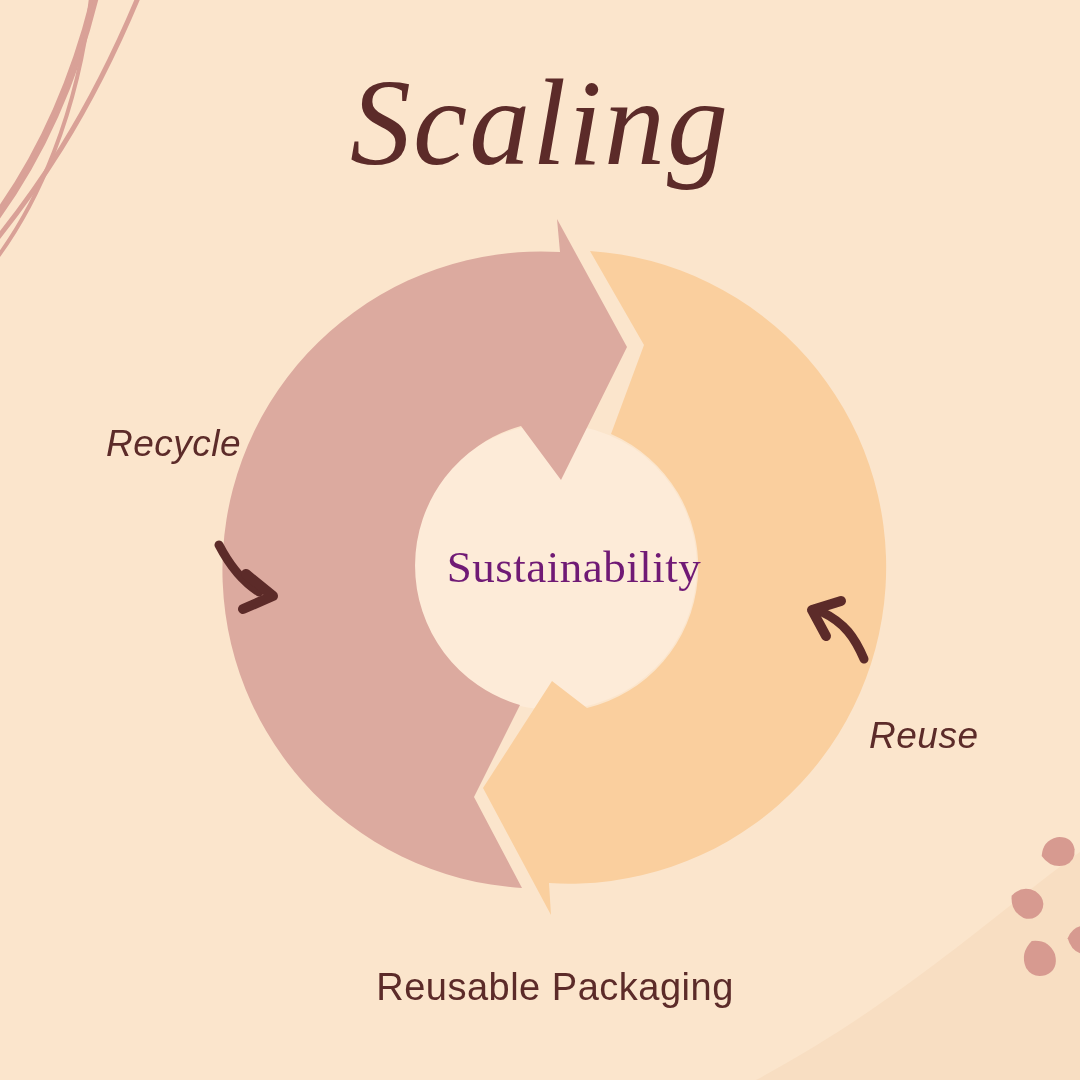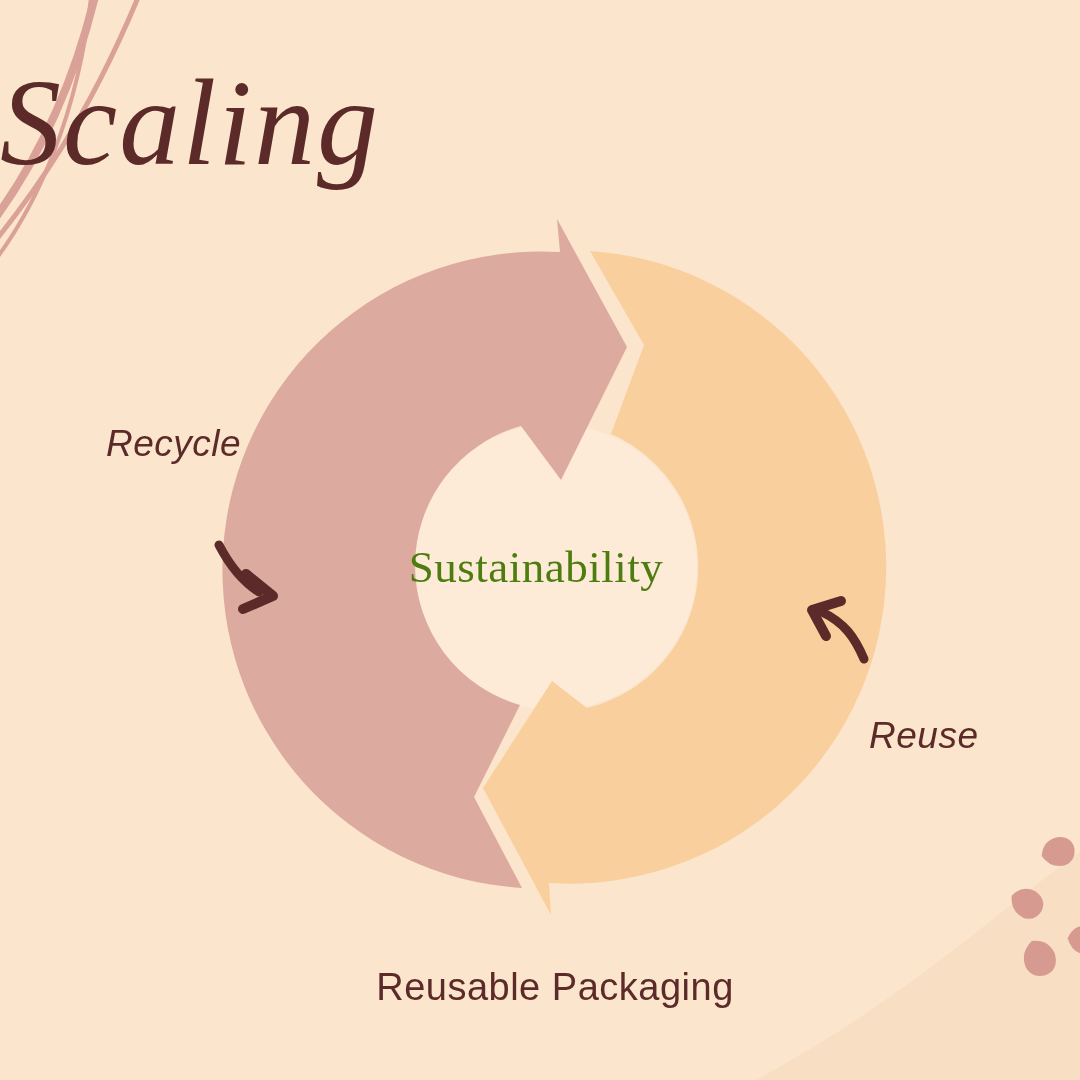--- a/index.html
+++ b/index.html
@@ -9,36 +9,36 @@
     width: 1080px;
     height: 1080px;
     background: #fbe5cc;
     font-family: "Liberation Sans", sans-serif;
     color: #5c2b29;
   }
   .stage svg { position: absolute; inset: 0; display: block; }
   .txt { position: absolute; white-space: nowrap; }
   .title {
     left: 0; right: 0; top: 62px;
-    text-align: left;
+    text-align: center;
     font-family: "Liberation Serif", "DejaVu Serif", serif;
     font-style: italic;
     font-weight: 500;
     font-size: 122px;
     line-height: 1.0;
     letter-spacing: 2px;
     color: #5c2b29;
   }
   .center-label {
-    left: 536px; top: 567px;
+    left: 574px; top: 567px;
     transform: translate(-50%, -50%);
     font-family: "Liberation Serif", "DejaVu Serif", serif;
     font-size: 45px;
     letter-spacing: 0.5px;
-    color: #4d7c0f;
+    color: #701a75;
   }
   .side-label {
     font-style: italic;
     font-size: 37px;
     letter-spacing: 0.5px;
     color: #5c2b29;
   }
   .recycle-label { left: 106px; top: 423px; }
   .reuse-label  { left: 869px; top: 715px; }
   .caption {

